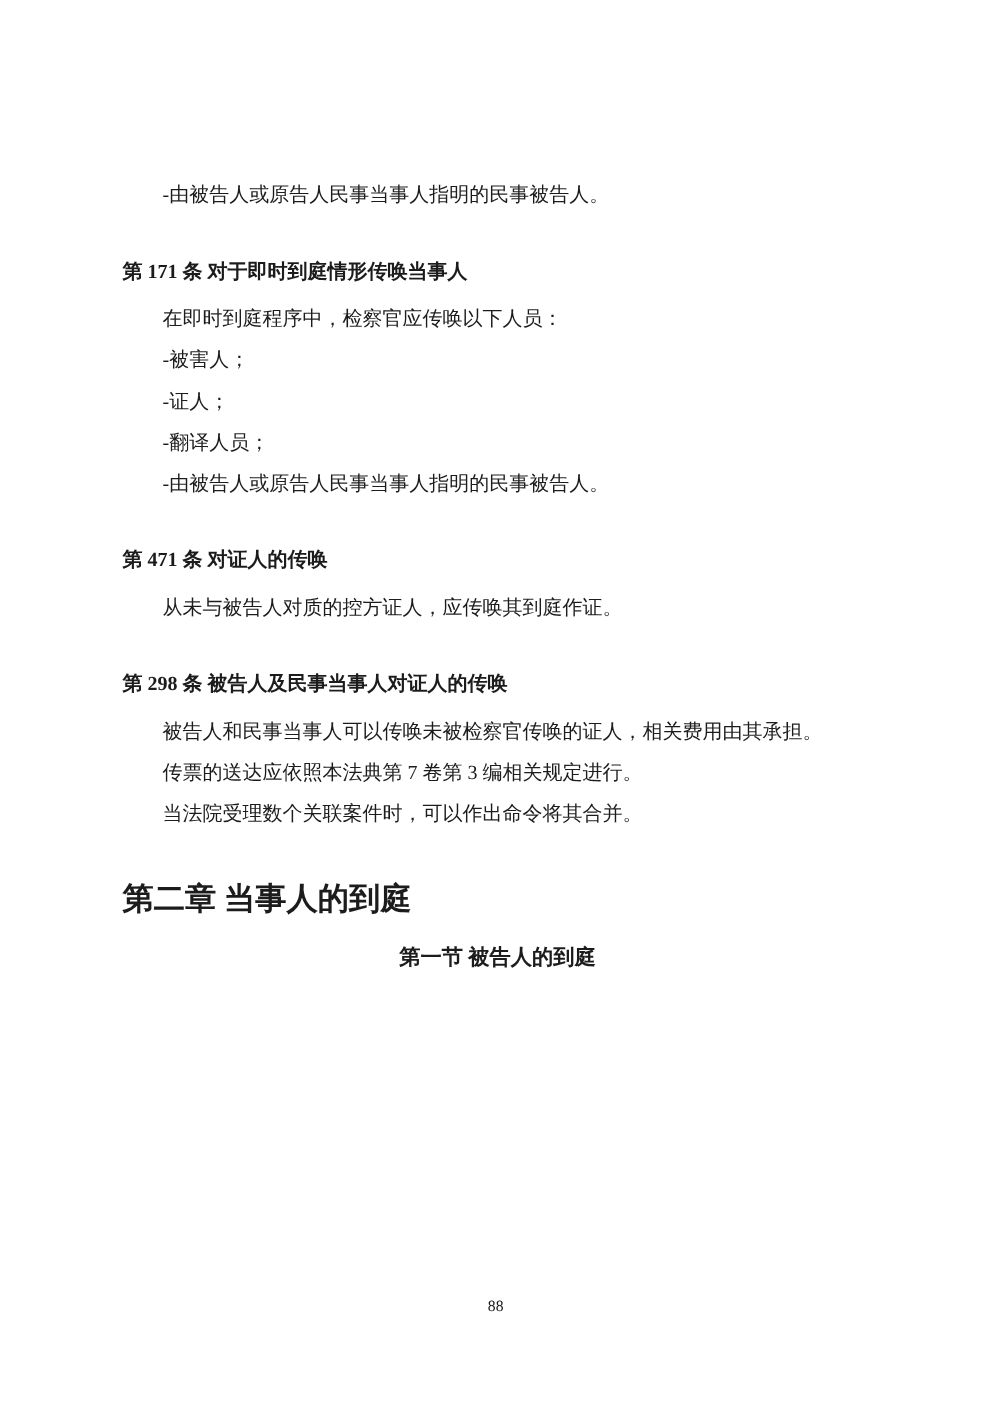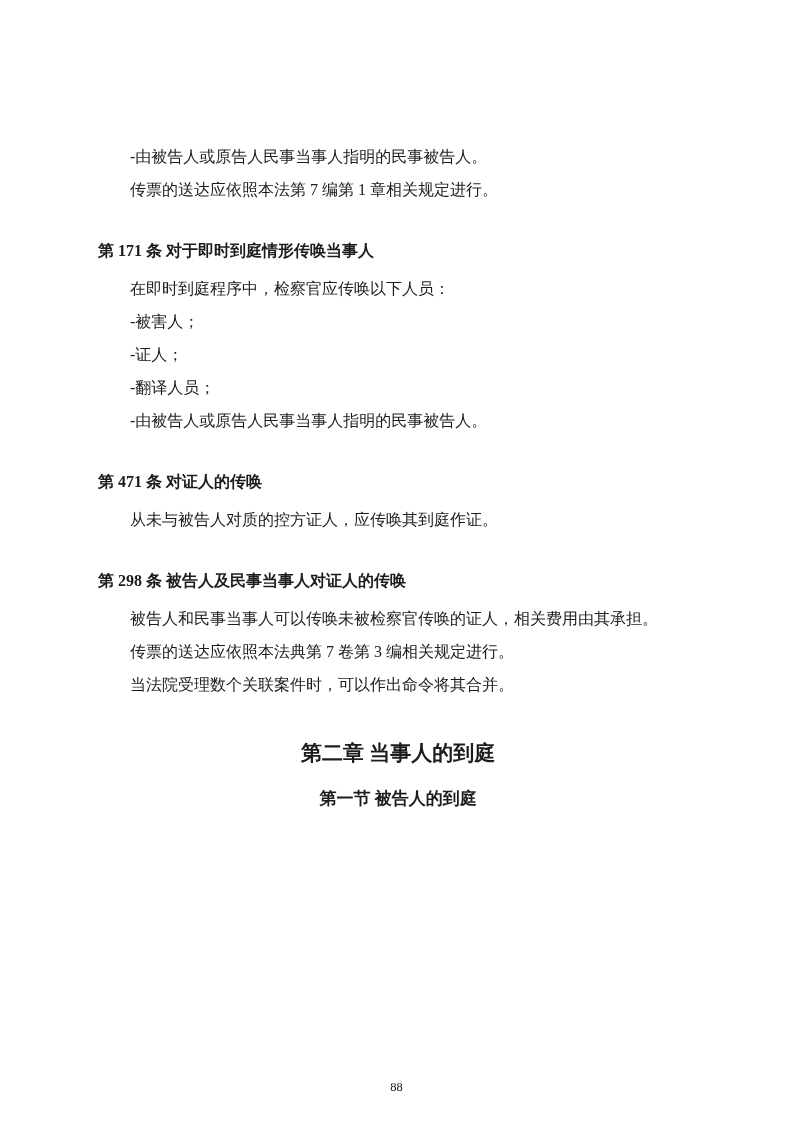--- a/index.html
+++ b/index.html
@@ -29,51 +29,50 @@
   .article {
     margin: 28px 0 5px 0;
     font-size: 16px;
     line-height: 33px;
     font-weight: bold;
     text-indent: 0;
     text-align: left;
   }
   .chapter {
     margin: 32px 0 0 0;
-    font-size: 21px;
+    font-size: 25px;
     line-height: 40px;
     font-weight: bold;
     text-indent: 0;
-    text-align: center;
+    text-align: left;
   }
   .section {
     margin: 8px 0 0 0;
     font-size: 17px;
     line-height: 36px;
     font-weight: bold;
     text-indent: 0;
     text-align: center;
   }
   .page-number {
     position: absolute;
     left: 0;
     right: 0;
-    top: 1080px;
+    top: 1038px;
     text-align: center;
     font-size: 12.5px;
     color: #1c1c1c;
   }
 </style>
 </head>
 <body>
 
 <div class="page">
   <div class="content">
     <p class="para">-由被告人或原告人民事当事人指明的民事被告人。</p>
-    <p class="para">传票的送达应依照本法第 7 编第 1 章相关规定进行。</p>
     <p class="article">第 171 条 对于即时到庭情形传唤当事人</p>
     <p class="para">在即时到庭程序中，检察官应传唤以下人员：</p>
     <p class="para">-被害人；</p>
     <p class="para">-证人；</p>
     <p class="para">-翻译人员；</p>
     <p class="para">-由被告人或原告人民事当事人指明的民事被告人。</p>
     <p class="article">第 471 条 对证人的传唤</p>
     <p class="para">从未与被告人对质的控方证人，应传唤其到庭作证。</p>
     <p class="article">第 298 条 被告人及民事当事人对证人的传唤</p>
     <p class="para">被告人和民事当事人可以传唤未被检察官传唤的证人，相关费用由其承担。</p>

